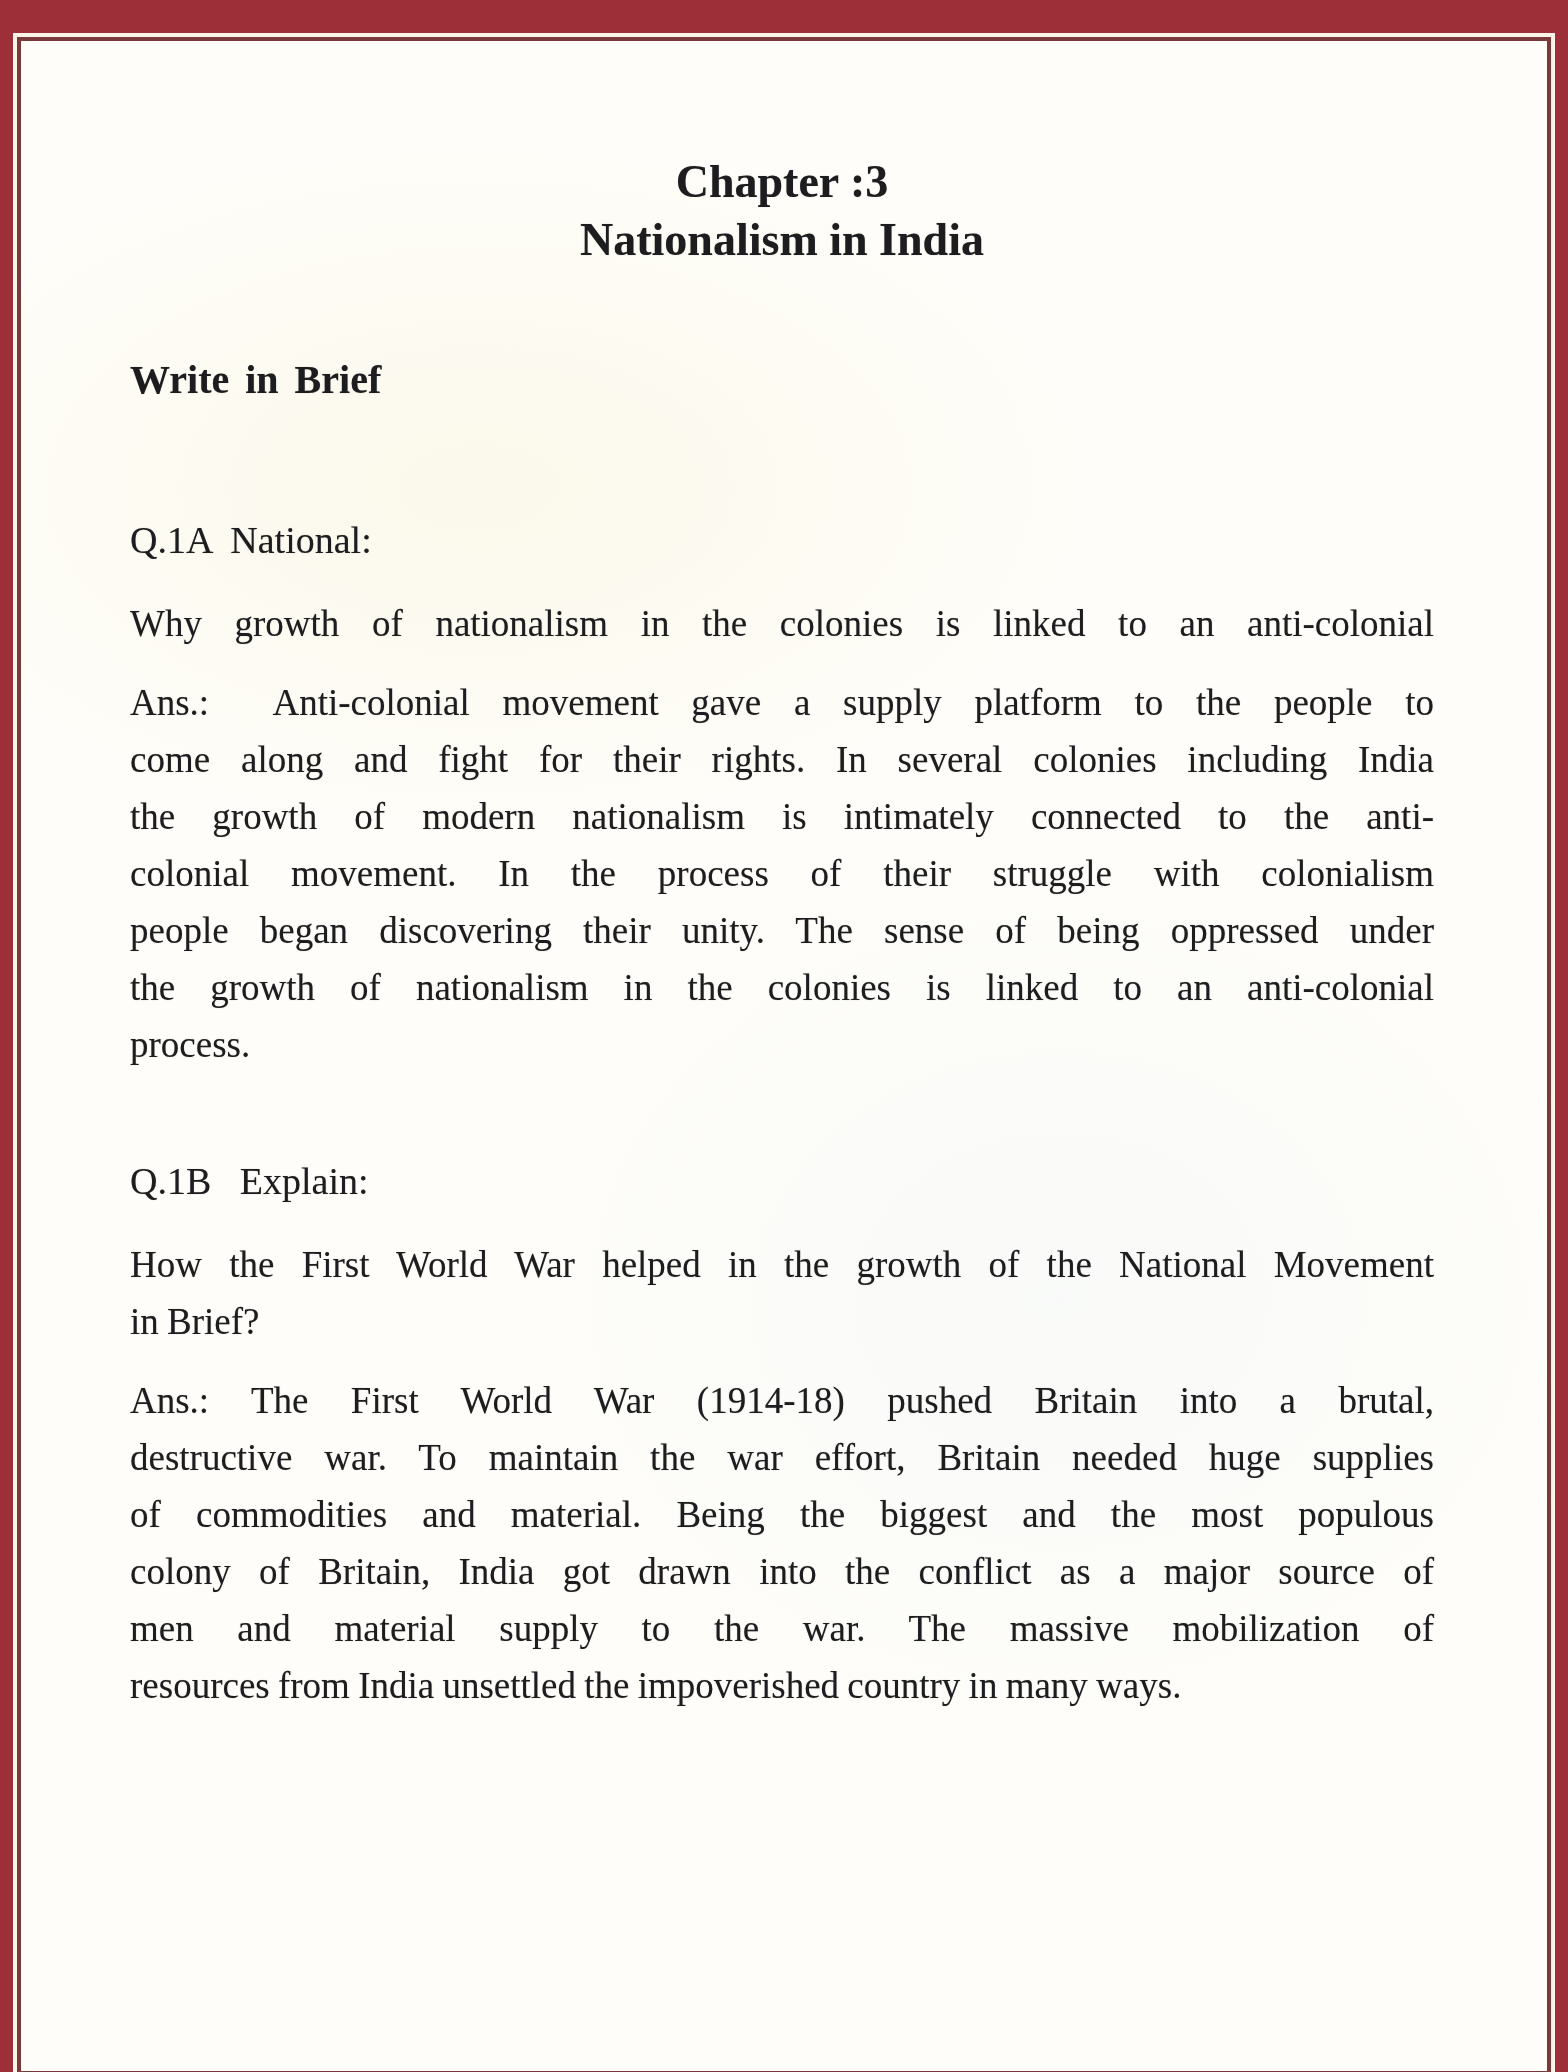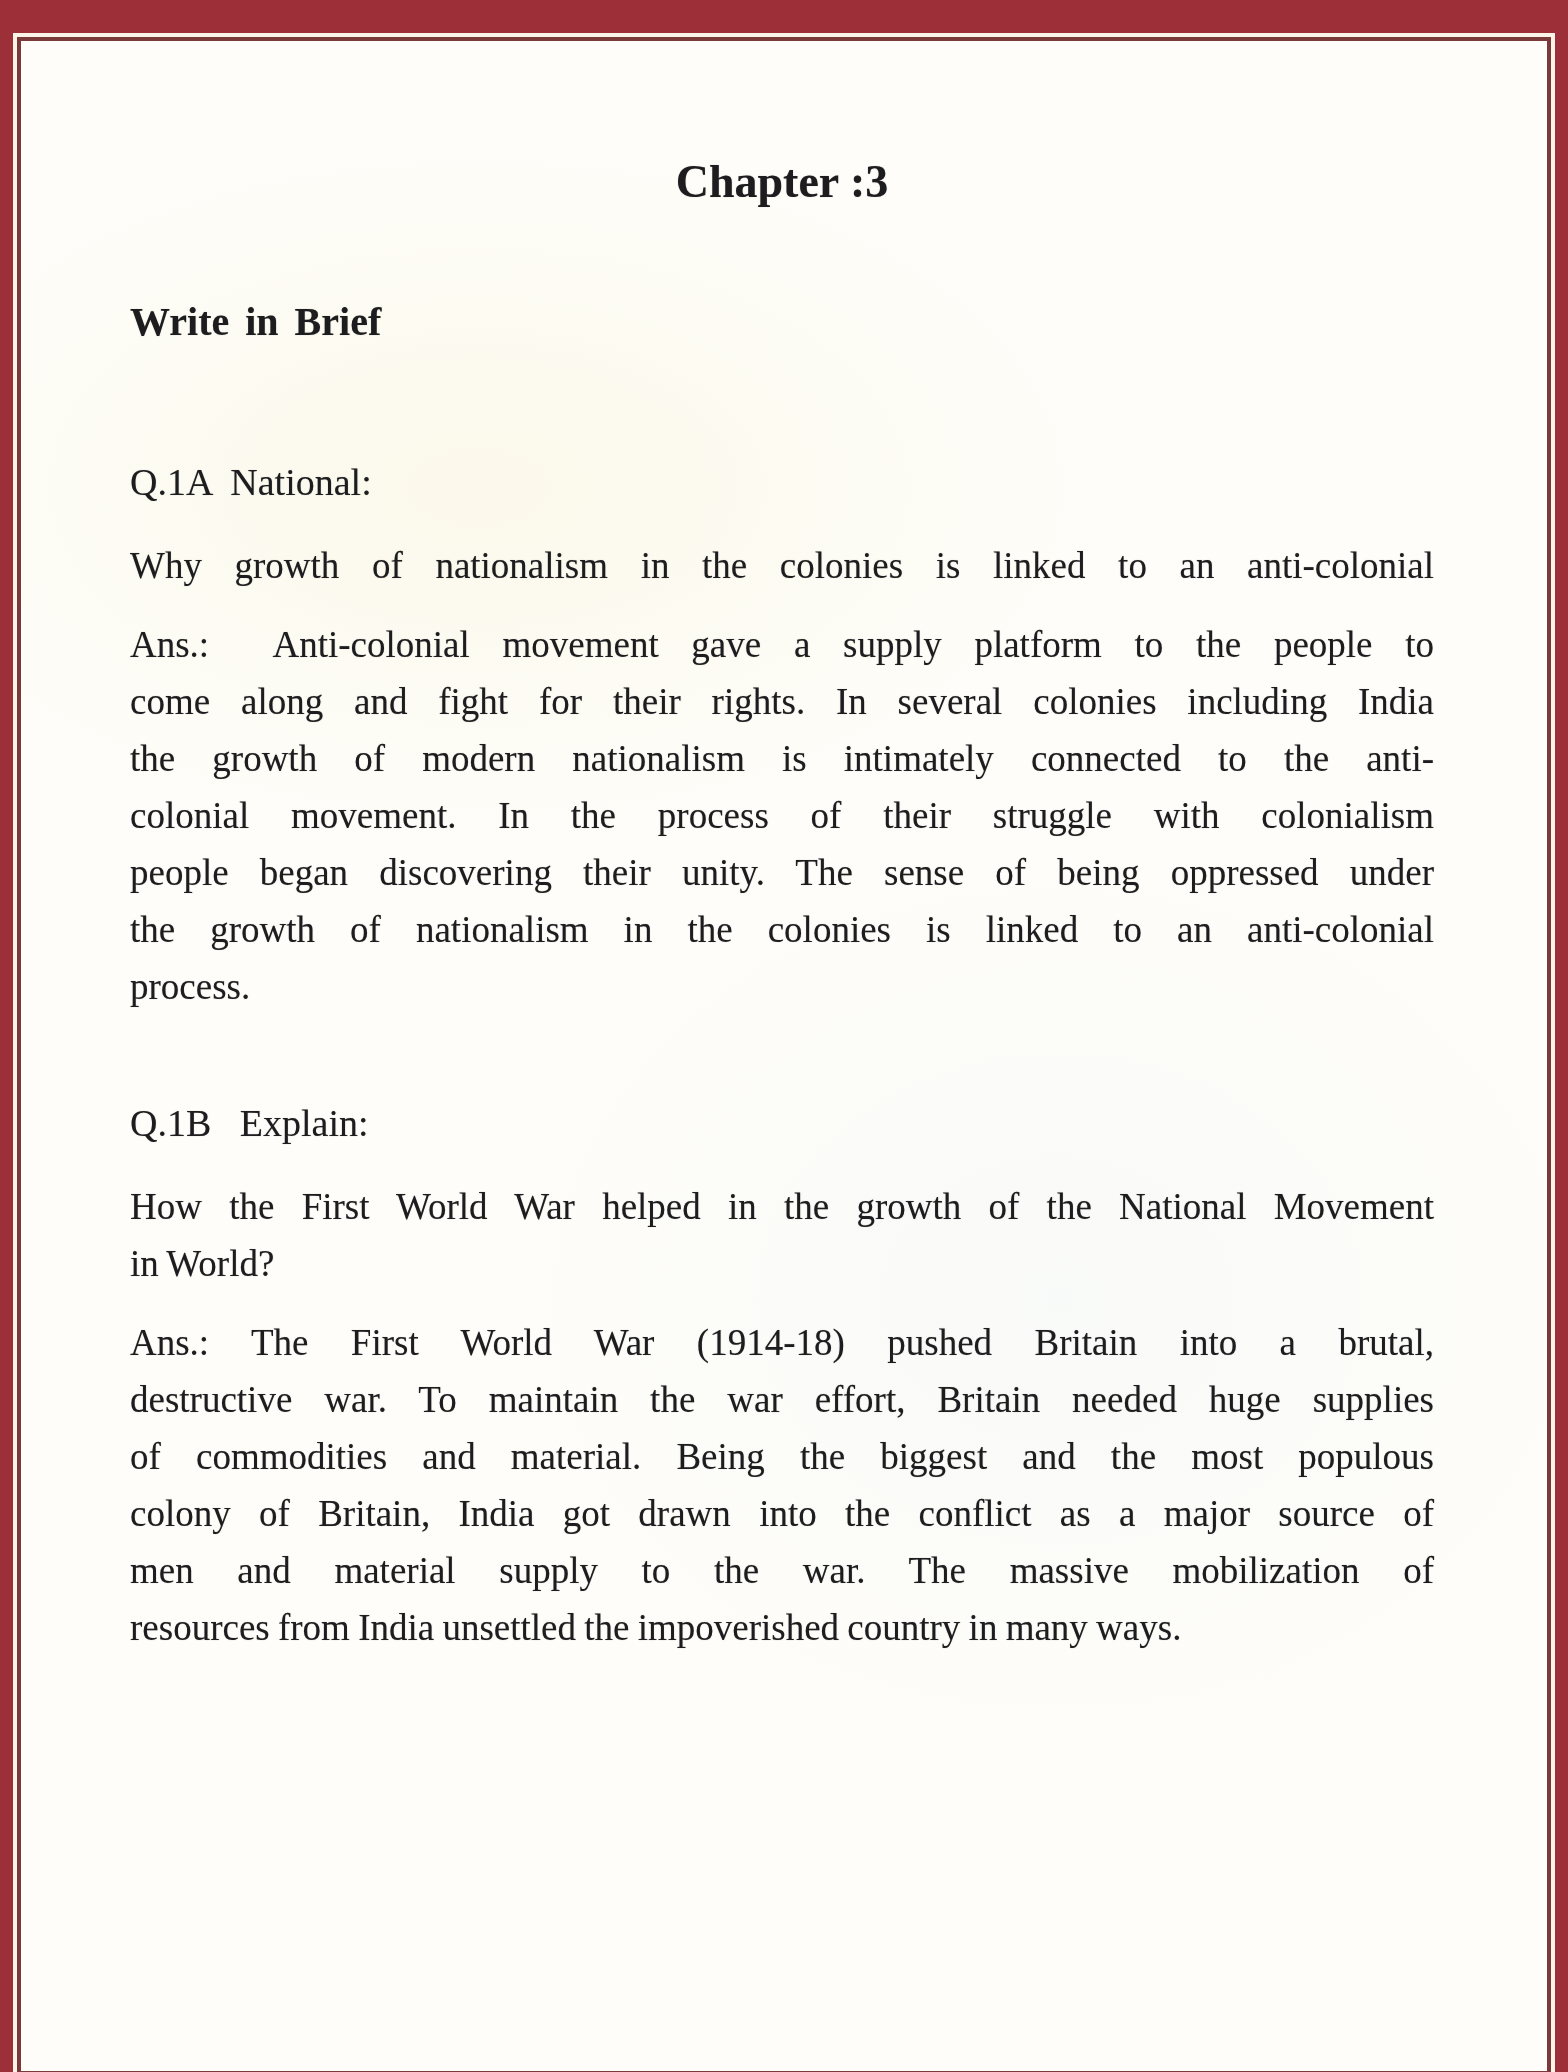--- a/index.html
+++ b/index.html
@@ -65,20 +65,21 @@
   .para .tline.tlast { text-align-last: left; }
 </style>
 </head>
 <body>
 
 <div class="page-frame">
   <div class="page-content">
 
     <div class="doc-title">
       <div>Chapter :3</div>
+      <div>Nationalism in India</div>
     </div>
 
     <div class="section-heading">Write in Brief</div>
 
     <section class="qa-block qa-first">
       <div class="q-heading">Q.1A  National:</div>
       <div class="q-question para">
           <div class="tline">Why growth of nationalism in the colonies is linked to an anti-colonial</div>
         </div>
       <div class="q-answer para">
@@ -89,21 +90,21 @@
           <div class="tline">people began discovering their unity. The sense of being oppressed under</div>
           <div class="tline">the growth of nationalism in the colonies is linked to an anti-colonial</div>
           <div class="tline tlast">process.</div>
         </div>
     </section>
 
     <section class="qa-block qa-second">
       <div class="q-heading">Q.1B   Explain:</div>
       <div class="q-question para">
           <div class="tline">How the First World War helped in the growth of the National Movement</div>
-          <div class="tline tlast">in World?</div>
+          <div class="tline tlast">in Brief?</div>
         </div>
       <div class="q-answer para">
           <div class="tline">Ans.: The First World War (1914-18) pushed Britain into a brutal,</div>
           <div class="tline">destructive war. To maintain the war effort, Britain needed huge supplies</div>
           <div class="tline">of commodities and material. Being the biggest and the most populous</div>
           <div class="tline">colony of Britain, India got drawn into the conflict as a major source of</div>
           <div class="tline">men and material supply to the war. The massive mobilization of</div>
           <div class="tline tlast">resources from India unsettled the impoverished country in many ways.</div>
         </div>
     </section>

